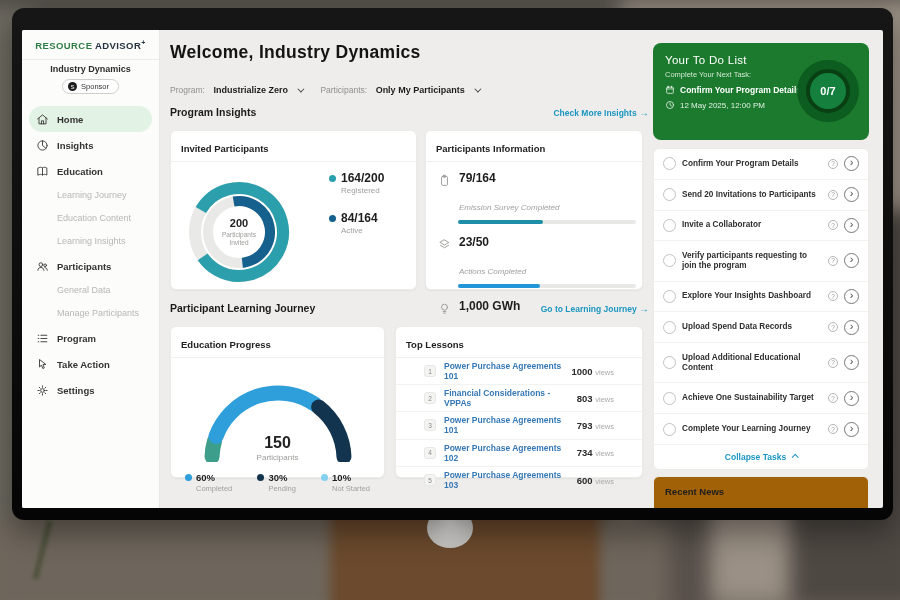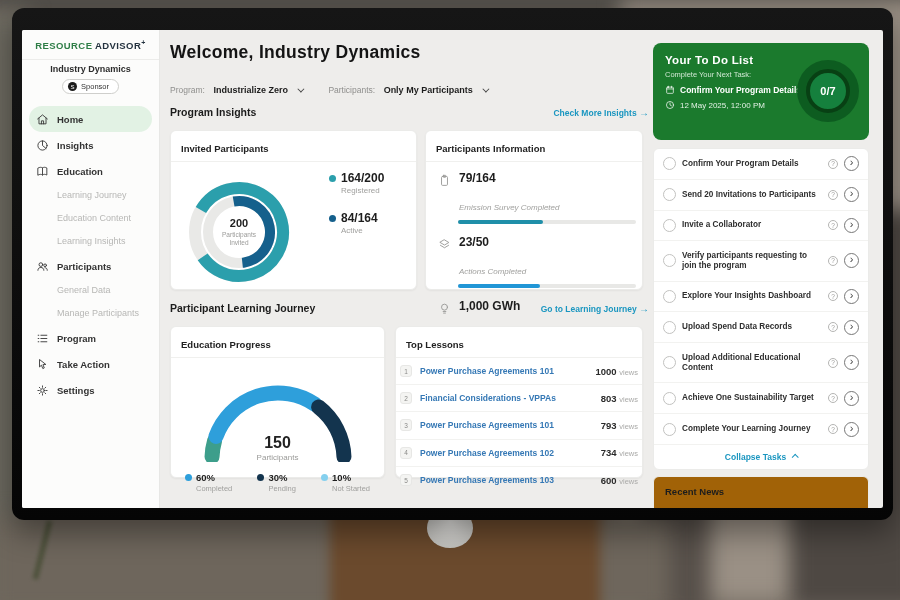--- a/index.html
+++ b/index.html
@@ -43,21 +43,21 @@
   .mi { display:flex; align-items:center; gap:8px; height:26px; padding-left:14px;
         font-size:9.5px; font-weight:bold; color:#333; cursor:pointer; }
   .mi.active { background:#e2f2e4; border-radius:14px; margin:0 7px; padding-left:7px; }
   .mi svg { flex:0 0 auto; }
   .sub { display:block; height:23px; line-height:23px; padding-left:35px; font-size:9px;
          color:#b7b7b5; cursor:pointer; }
 
   
   .main { position:absolute; left:138px; top:0; width:497px; height:100%; }
   .h1 { position:absolute; left:10px; top:12px; font-size:17.5px; font-weight:bold; color:#141414; letter-spacing:.3px; }
-  .filters { position:absolute; left:10px; top:49px; display:flex; gap:26px; align-items:center; }
+  .filters { position:absolute; left:10px; top:49px; display:flex; gap:18px; align-items:center; }
   .flabel { font-size:8.5px; color:#8f8f8d; }
   .fval { font-size:9px; font-weight:bold; color:#1d1d1d; margin-left:4px; }
   .chev-down { display:inline-block; width:5px; height:5px; border-right:1.4px solid #444;
                border-bottom:1.4px solid #444; transform:rotate(45deg) translateY(-2px); margin-left:5px; }
   .secrow { position:absolute; left:10px; right:8px; display:flex; justify-content:space-between; align-items:center; }
   .sectitle { font-size:10.5px; font-weight:bold; color:#1c1c1c; }
   .seclink { font-size:8.5px; font-weight:bold; color:#1a96c0; cursor:pointer; }
   .seclink .arr { font-size:10px; }
 
   .card { position:absolute; background:#fff; border:1px solid #ebebe9; border-radius:6px;
@@ -90,34 +90,34 @@
   .gauge-wrap { position:relative; width:178px; height:92px; margin:12px auto 0; }
   .gauge-center { position:absolute; left:0; right:0; bottom:0; text-align:center; }
   .gauge-center .v { font-size:16px; font-weight:bold; color:#222; }
   .gauge-center .l { font-size:8px; color:#9b9b99; margin-top:1px; }
   .gauge-legend { display:flex; justify-content:space-between; padding:10px 14px 0; }
   .gl-item .top { display:flex; align-items:center; gap:4px; }
   .gl-item .v { font-size:9.5px; font-weight:bold; color:#1d1d1d; }
   .gl-item .l { font-size:7.5px; color:#a0a09e; margin-left:11px; margin-top:1px; }
 
   
-  .lesson { display:flex; align-items:center; gap:8px; height:27.2px; padding:0 4px;
+  .lesson { display:flex; align-items:center; gap:8px; height:27.2px; padding:0 28px;
             border-bottom:1px solid #f2f2f0; }
   .lesson:last-child { border-bottom:none; }
   .rank { width:12px; height:12px; border-radius:3px; background:#f4f4f2; border:1px solid #e7e7e5;
           font-size:6.5px; color:#8a8a88; display:flex; align-items:center; justify-content:center; }
   .ltitle { flex:1; font-size:8.5px; font-weight:bold; color:#3578b5; cursor:pointer; }
   .views { font-size:9.5px; font-weight:bold; color:#2a2a2a; }
   .views span { font-size:7.5px; font-weight:normal; color:#a9a9a7; }
 
   
   .todo-col { position:absolute; left:631px; top:0; width:216px; height:100%; }
   .todo-head { position:absolute; left:0; top:13px; width:216px; height:97px; background:#1b7a2d;
                border-radius:8px; padding:11px 12px; color:#fff; }
-  .todo-title { font-size:11.5px; font-weight:bold; letter-spacing:.3px; }
+  .todo-title { font-size:11.5px; font-weight:normal; letter-spacing:.3px; }
   .todo-sub { font-size:7.5px; color:#cfe7d2; margin-top:4px; }
   .todo-task-line { display:flex; align-items:center; gap:5px; font-size:8.5px; font-weight:bold; margin-top:6px; }
   .todo-due { display:flex; align-items:center; gap:5px; font-size:8px; color:#e2f1e4; margin-top:5px; }
   .ring { position:absolute; right:10px; top:17px; width:62px; height:62px; border-radius:50%;
           background:#0d5c20; display:flex; align-items:center; justify-content:center; }
   .ring-in { width:44px; height:44px; border-radius:50%; background:#15803d; border:4px solid #084014;
              display:flex; align-items:center; justify-content:center; }
   .ring-in span { font-size:11px; font-weight:bold; color:#fff; }
 
   .tasks { position:absolute; left:0; top:118px; width:216px; height:322px; background:#fff;

